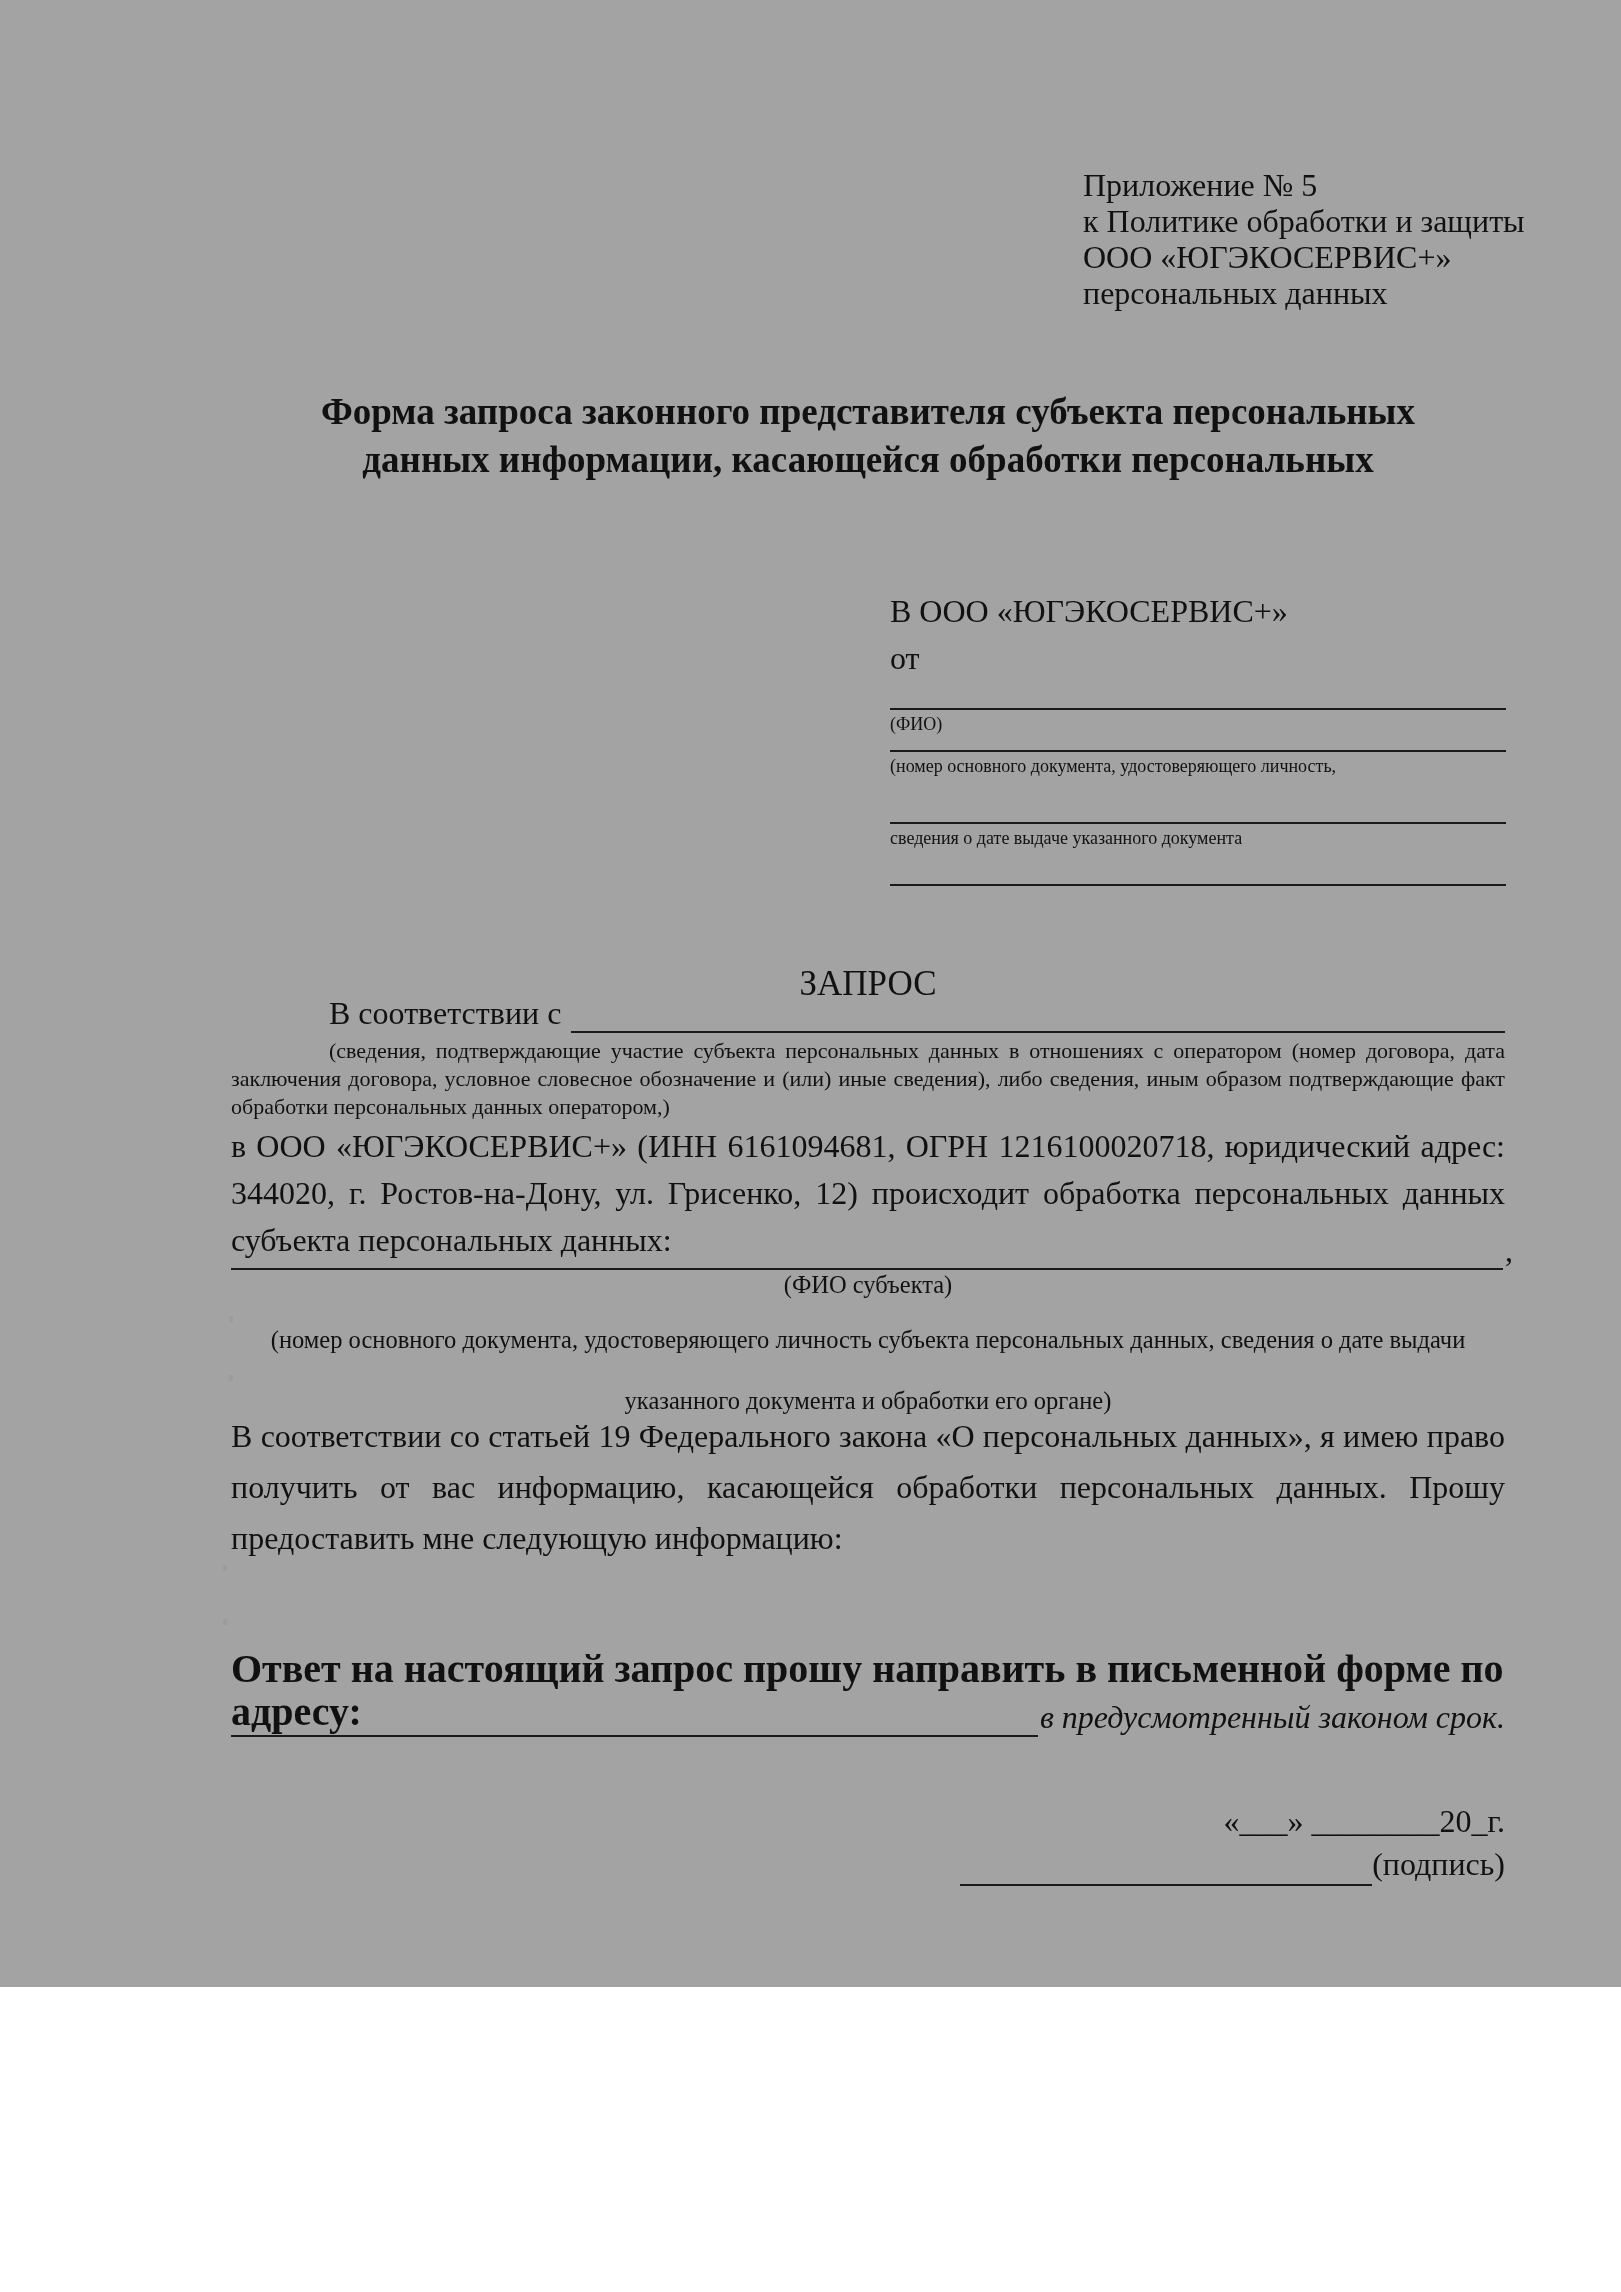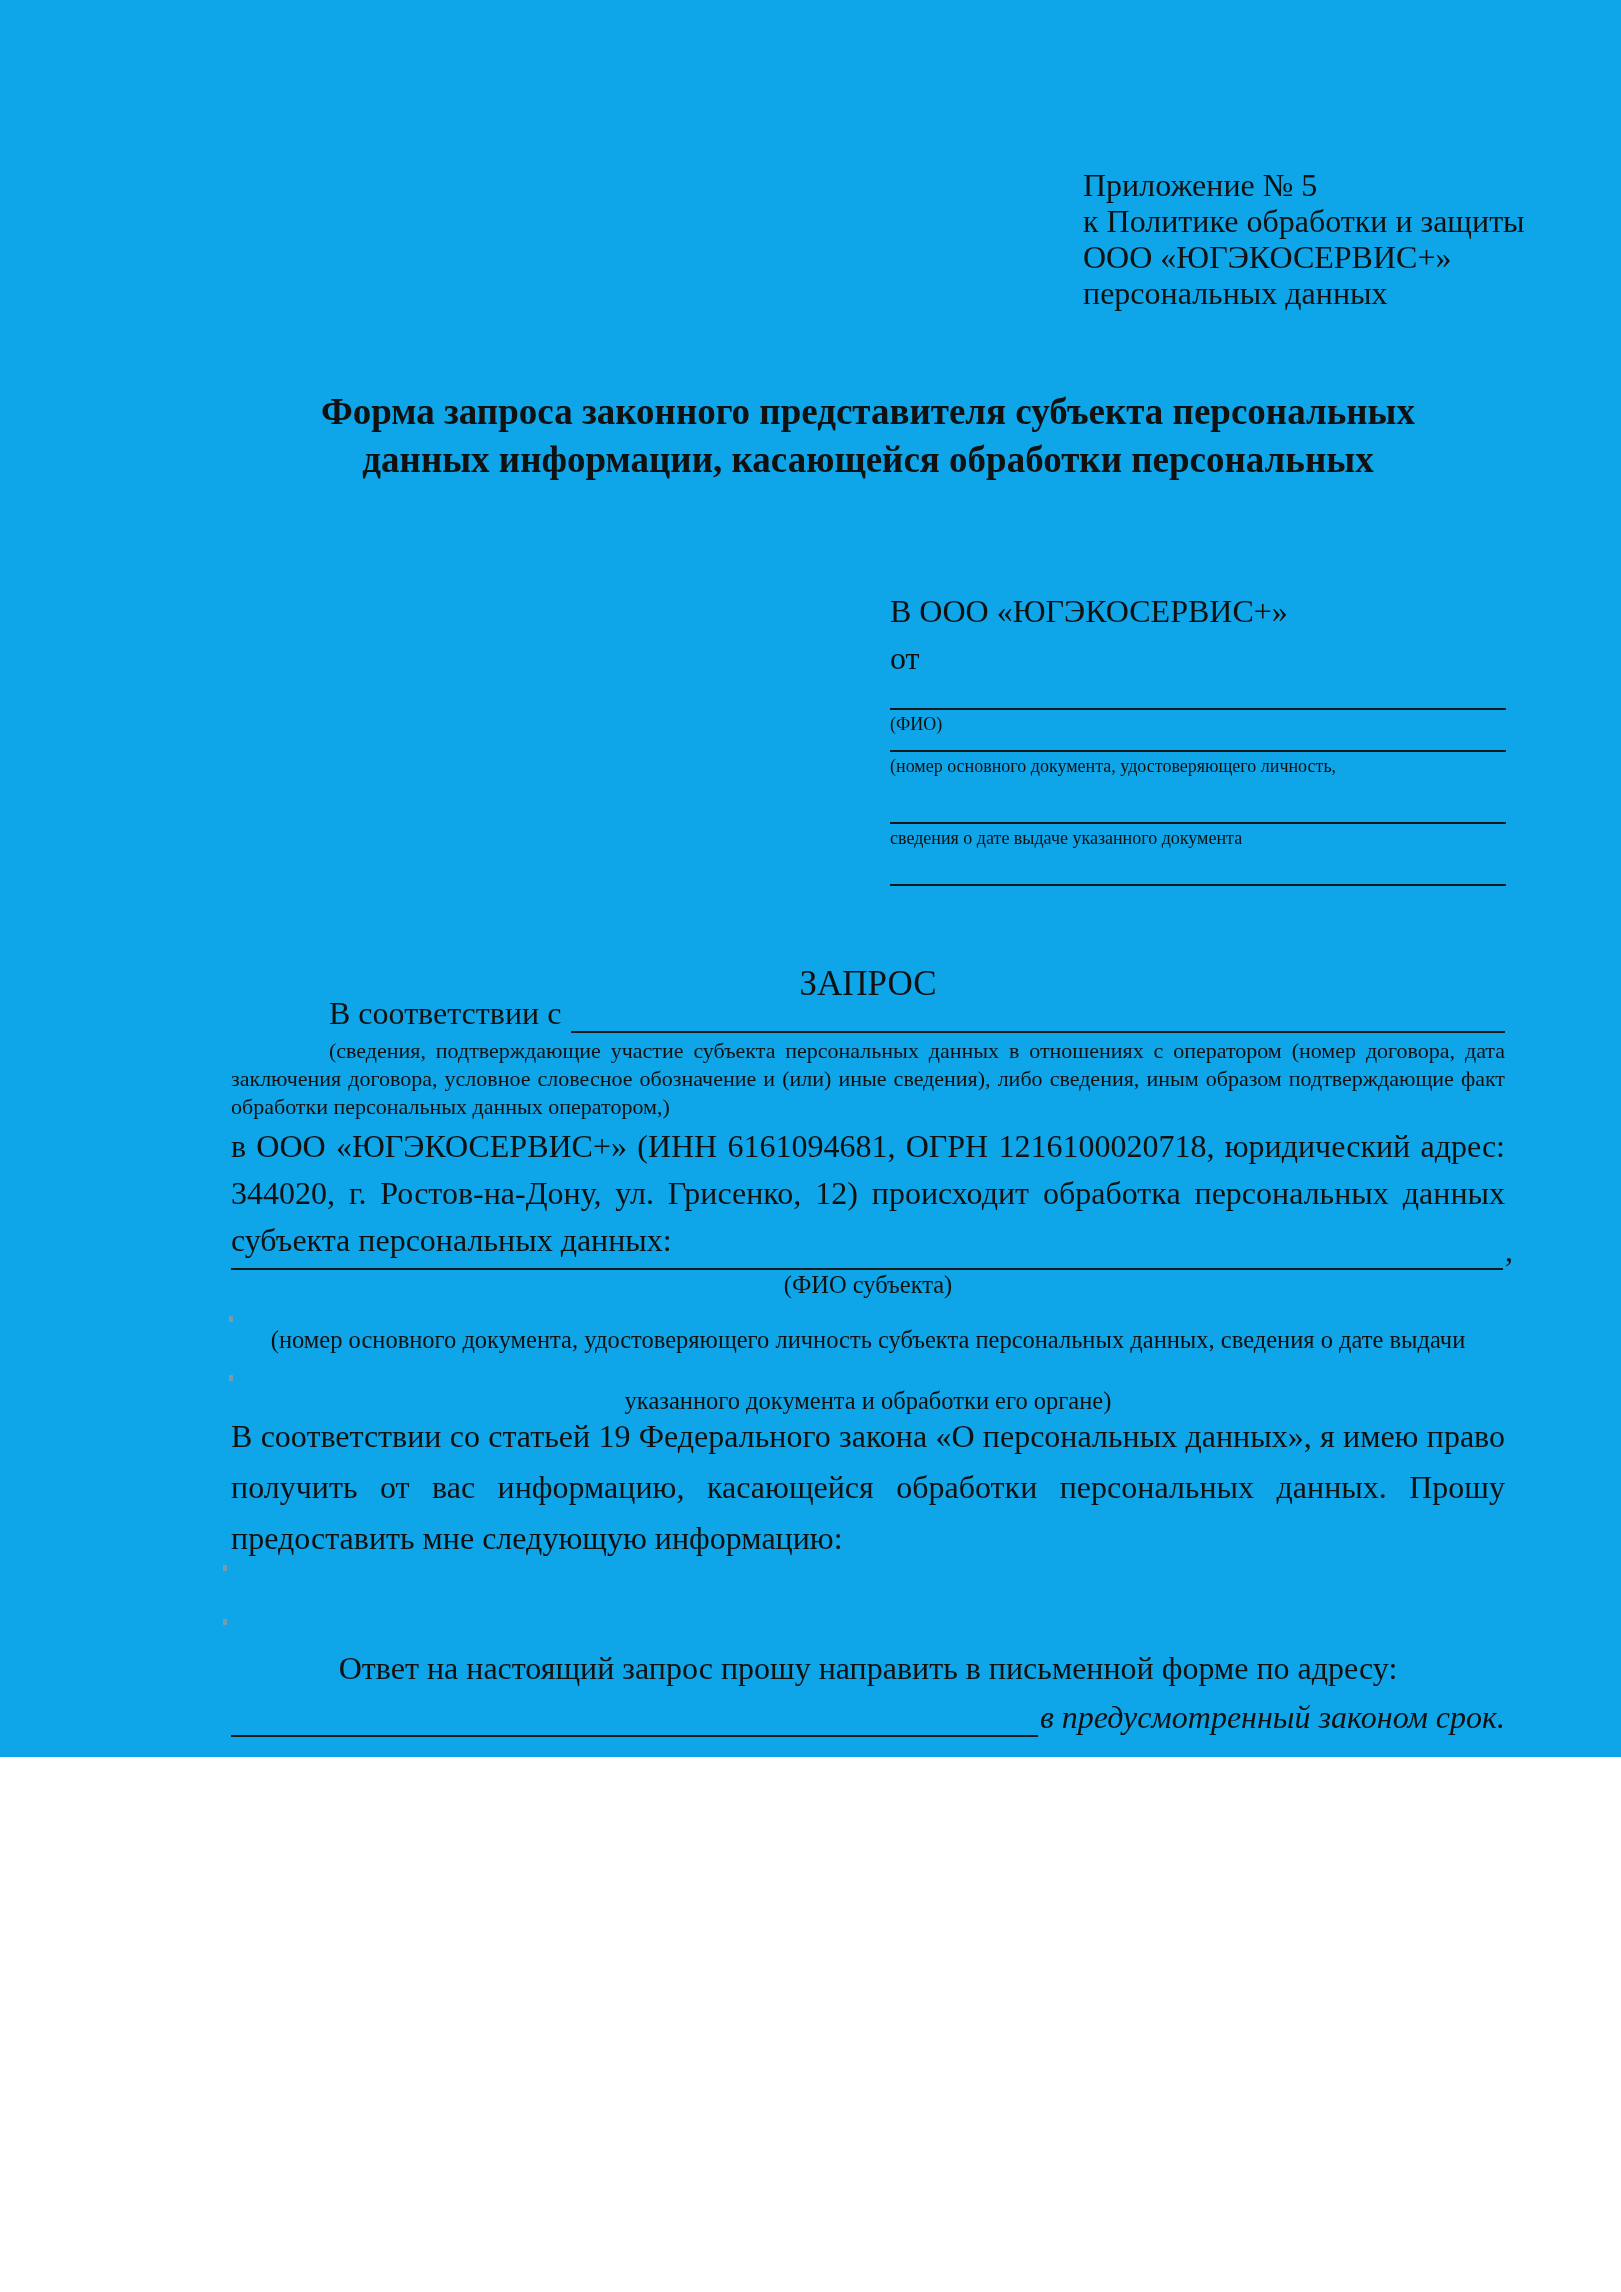--- a/index.html
+++ b/index.html
@@ -3,22 +3,22 @@
 <meta charset="utf-8">
 <style>
   html, body {
     margin: 0;
     padding: 0;
     background: #ffffff;
   }
   .page {
     position: relative;
     width: 1621px;
-    height: 1757px;
-    background: #0ea5e9;
+    height: 1987px;
+    background: #a3a3a3;
     color: #111111;
     font-family: "Liberation Serif", "DejaVu Serif", serif;
     overflow: hidden;
   }
   .abs { position: absolute; }
 
   
   .header-note {
     left: 1083px; top: 167px; width: 490px;
     font-size: 32px; line-height: 36px;
@@ -87,22 +87,23 @@
   }
 
   .law-paragraph {
     left: 231px; top: 1411px; width: 1274px;
     font-size: 32px; line-height: 51px;
     text-align: justify;
   }
 
   .response-line-1 {
     left: 231px; top: 1647px; width: 1274px;
-    font-size: 32px; line-height: 43px;
-    text-align: center;
+    font-size: 40px; line-height: 43px;
+    text-align: left;
+    font-weight: bold;
   }
   .response-row { left: 231px; top: 1698px; width: 1274px; }
   .response-row .fill-line { height: 35px; }
   .response-row .tail { white-space: nowrap; padding-left: 2px; font-style: italic; }
 
   .footer-row {
     left: 231px; top: 1800px; width: 1274px;
     display: flex; justify-content: space-between; align-items: flex-end;
     font-size: 32px; line-height: 43px; flex-direction: column;
   }

